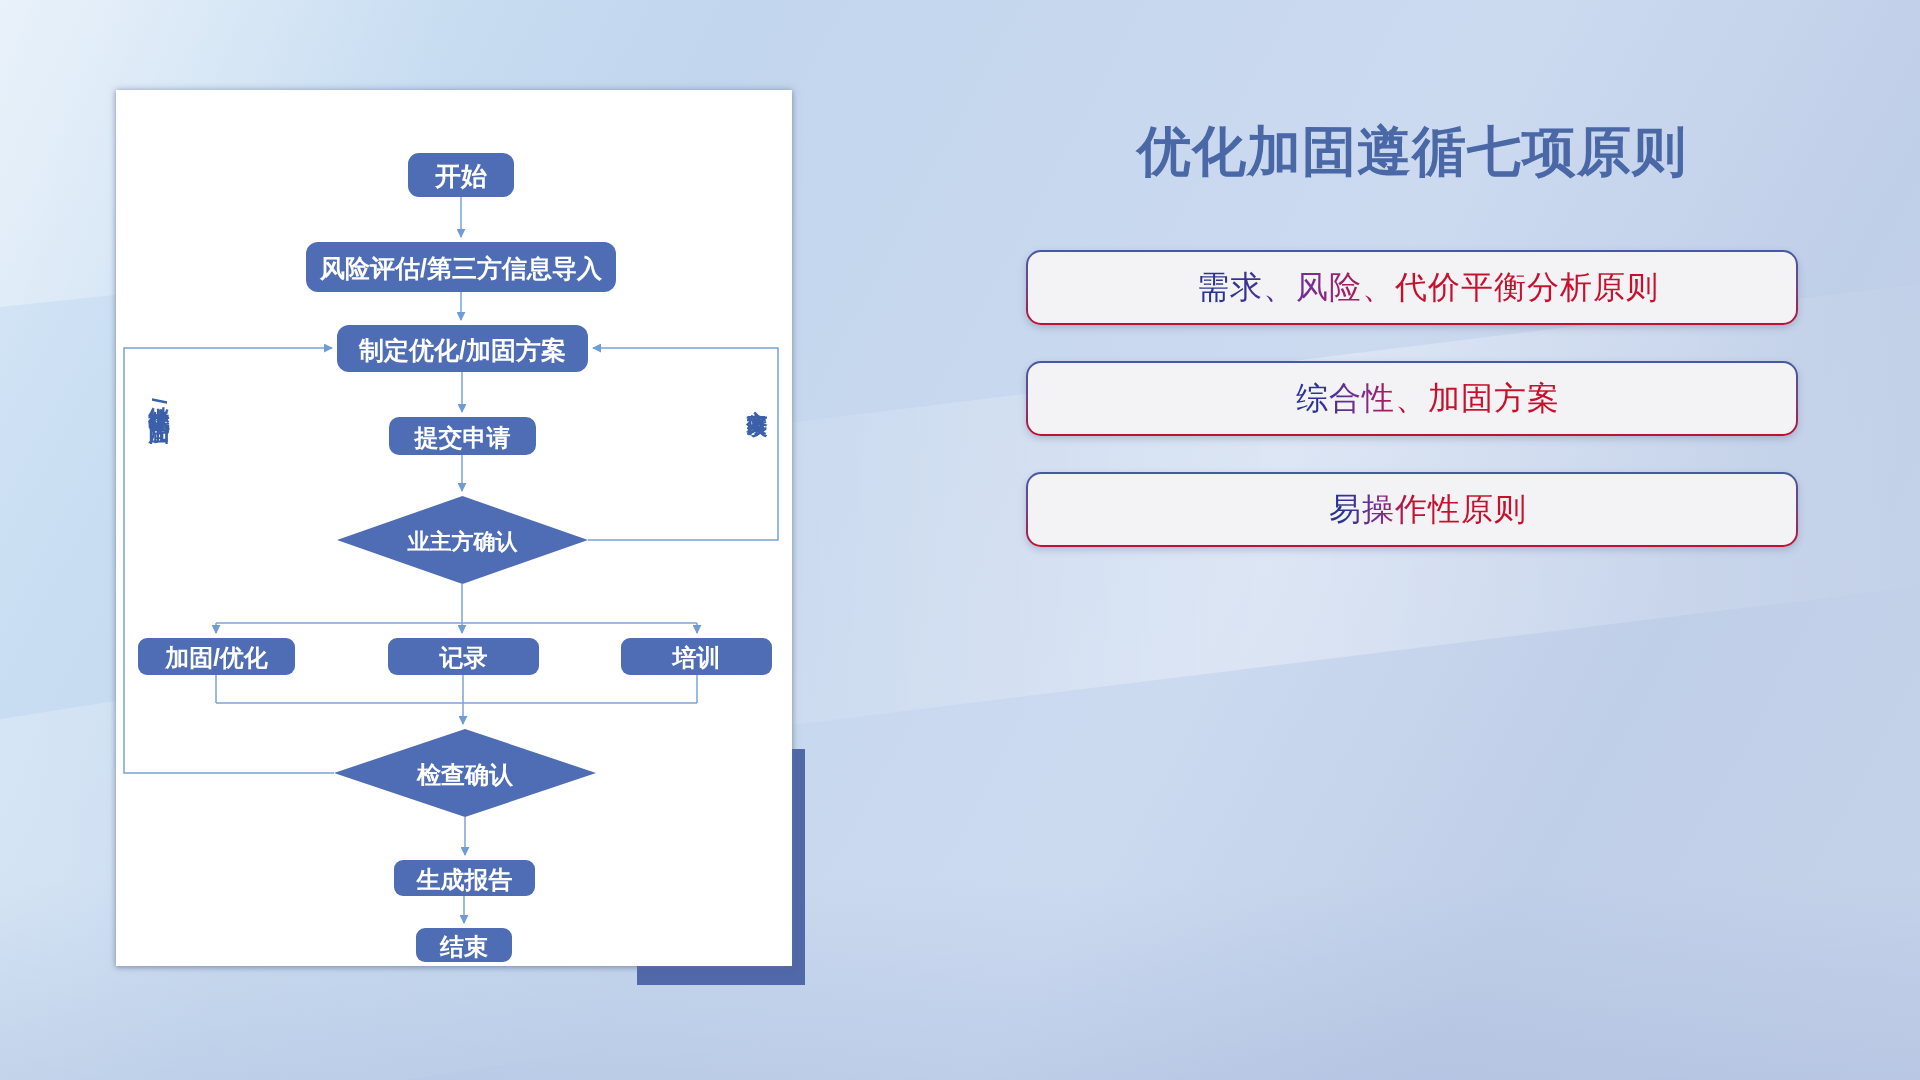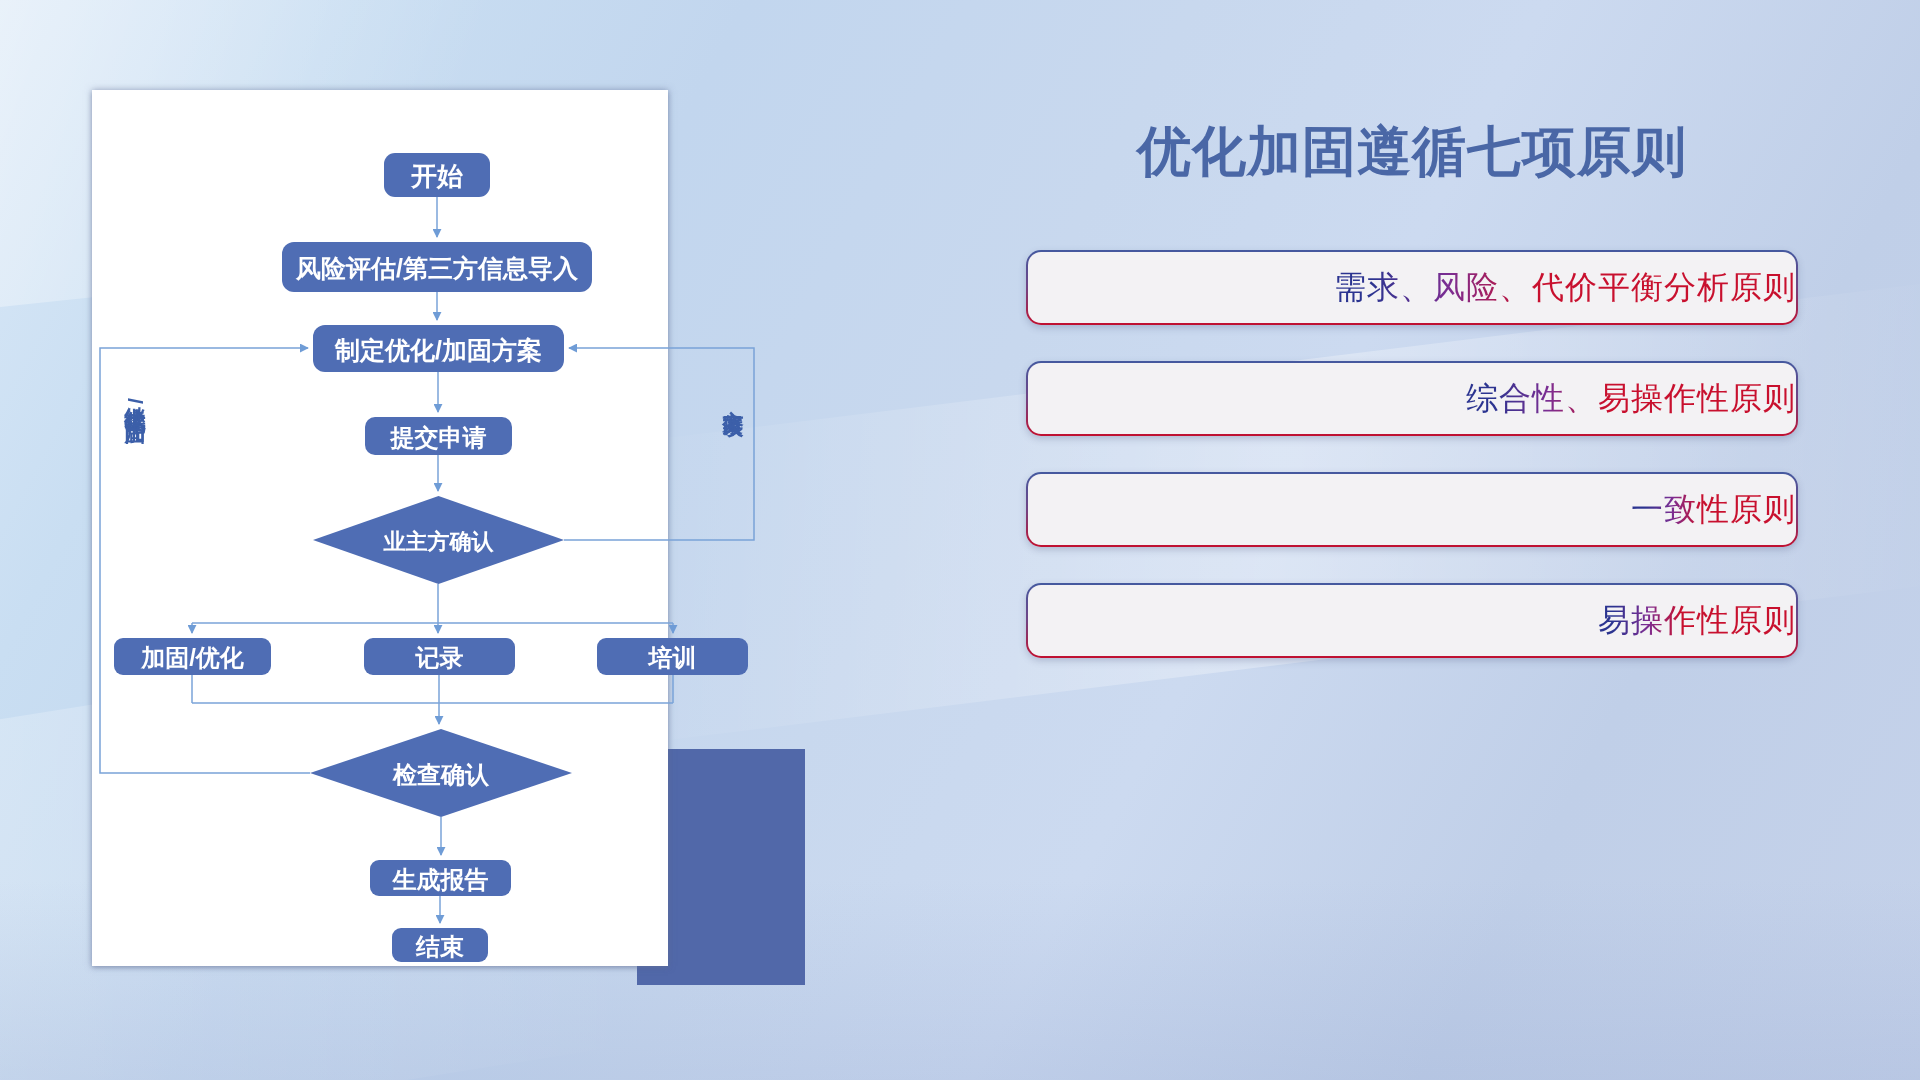--- a/index.html
+++ b/index.html
@@ -21,42 +21,42 @@
     background:linear-gradient(100deg,rgba(255,255,255,.34) 0%,rgba(255,255,255,0) 68%);
     transform:rotate(-9deg); }
   .streak.s4 { left:0; top:880px; width:1920px; height:200px;
     background:linear-gradient(180deg,rgba(140,160,205,0) 0%,rgba(140,160,205,.22) 100%); }
 
   
   .accent-l { position:absolute; left:637px; top:749px; width:168px; height:236px;
     background:#5168a9; z-index:1; }
 
   
-  .card { position:absolute; left:92px; top:90px; width:576px; height:876px;
+  .card { position:absolute; left:116px; top:90px; width:676px; height:876px;
     background:#ffffff; z-index:2;
     box-shadow:0 0 7px rgba(98,112,148,.55), 0 2px 4px rgba(98,112,148,.35); }
   .card svg { position:absolute; left:0; top:0; }
 
   .flow-node-text { fill:#ffffff; font-weight:700; font-family:"Liberation Sans",sans-serif; }
 
   .vlabel { position:absolute; writing-mode:vertical-rl; color:#3c5fa9; font-weight:700;
     font-size:21px; letter-spacing:2px; line-height:1; }
   .vlabel.left  { left:33px;  top:300px; height:260px; }
   .vlabel.right { left:631px; top:303px; height:200px; }
 
   
   .right-panel { position:absolute; left:1026px; top:12px; width:772px; height:1076px; z-index:2; }
   .page-title { position:absolute; top:104px; left:0; width:100%; text-align:center;
     font-size:54px; font-weight:700; color:#4a67a6; letter-spacing:1px; white-space:nowrap; }
   .principles { position:absolute; top:238px; left:0; width:100%; }
   .pbox { height:75px; margin-bottom:36px; border-radius:15px; padding:2px;
     background:linear-gradient(180deg,#44599f 0%,#6f4586 48%,#c11030 100%);
     box-shadow:0 3px 7px rgba(90,100,140,.3); }
   .pbox-inner { width:100%; height:100%; border-radius:13px; background:#f3f2f4;
-    display:flex; align-items:center; justify-content:flex-end;padding-left:32px; }
+    display:flex; align-items:center; justify-content:center;padding-left:32px; }
   .ptext { font-size:32px; font-weight:400; letter-spacing:1px; color:#b01030; white-space:nowrap; }
   @supports ((-webkit-background-clip:text) or (background-clip:text)) {
     .ptext {
       background:linear-gradient(90deg,#2b3490 0%,#2b3490 8%,#7c2d92 25%,#c8102e 42%,#c8102e 100%);
       -webkit-background-clip:text; background-clip:text;
       color:transparent; -webkit-text-fill-color:transparent;
     }
   }
 </style>
 </head>
@@ -135,26 +135,21 @@
   <div class="right-panel">
     <div class="page-title">优化加固遵循七项原则</div>
     <div class="principles">
       <div class="pbox">
         <div class="pbox-inner">
           <span class="ptext">需求、风险、代价平衡分析原则</span>
         </div>
       </div>
       <div class="pbox">
         <div class="pbox-inner">
-          <span class="ptext">综合性、易操作性原则</span>
-        </div>
-      </div>
-      <div class="pbox">
-        <div class="pbox-inner">
-          <span class="ptext">一致性原则</span>
+          <span class="ptext">综合性、加固方案</span>
         </div>
       </div>
       <div class="pbox">
         <div class="pbox-inner">
           <span class="ptext">易操作性原则</span>
         </div>
       </div>
     </div>
   </div>
 </div>

